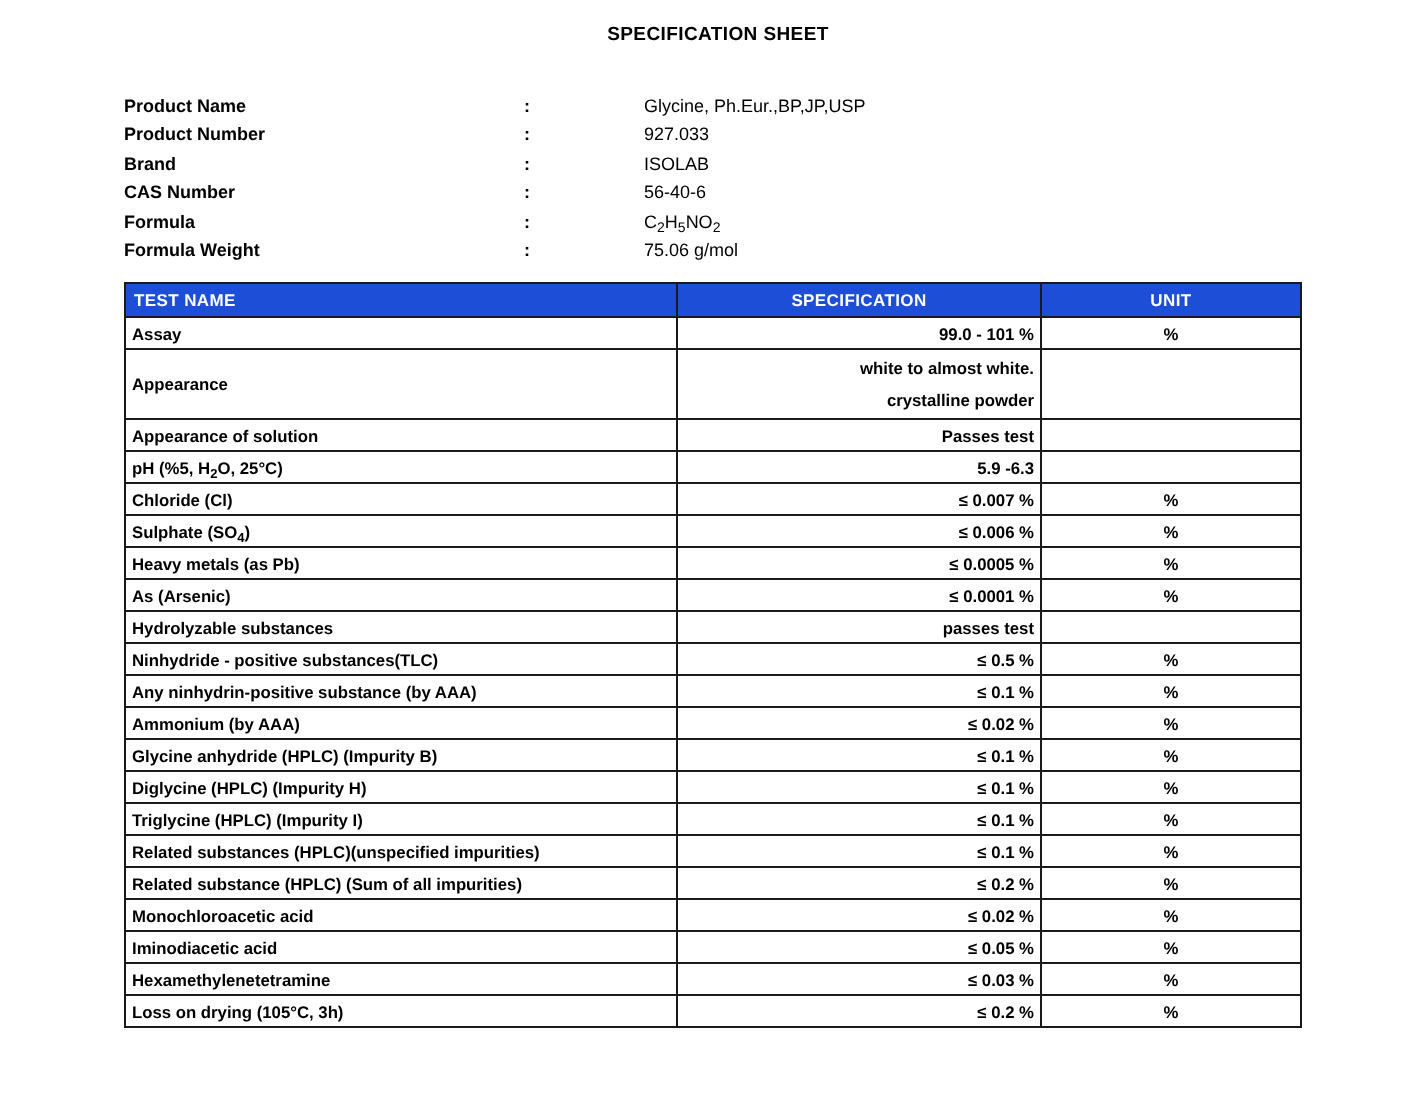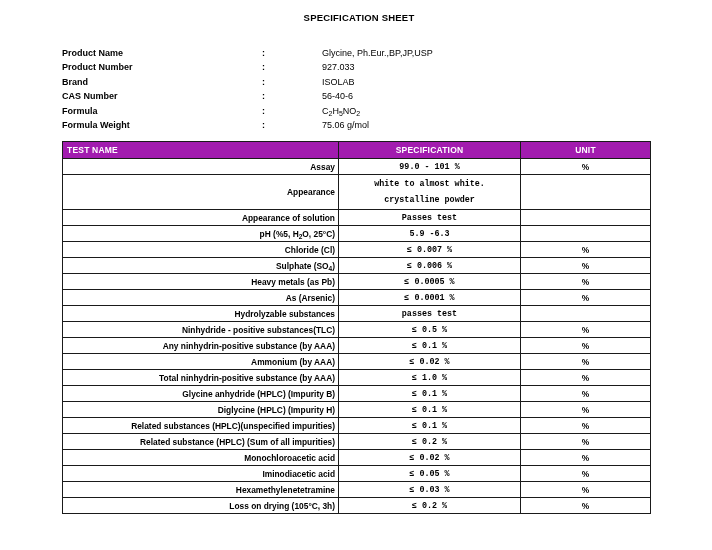--- a/index.html
+++ b/index.html
@@ -62,21 +62,21 @@
   table.spec {
     border-collapse: collapse;
     margin: 11px 0 0 62px;
     width: 588px;
     table-layout: fixed;
   }
   table.spec col.c1 { width: 276px; }
   table.spec col.c2 { width: 182px; }
   table.spec col.c3 { width: 130px; }
   table.spec th {
-    background: #a21caf;
+    background: #1d4ed8;
     color: #ffffff;
     font-size: 8.5px;
     font-weight: bold;
     text-align: center;
     padding: 3px 0;
     border: 1px solid #1a1a1a;
     letter-spacing: 0.2px;
   }
   table.spec th.name {
     text-align: left;
@@ -84,25 +84,24 @@
   }
   table.spec td {
     border: 1px solid #1a1a1a;
     font-size: 8.4px;
     font-weight: bold;
     padding: 1px 3px;
     height: 13px;
     vertical-align: middle;
   }
   table.spec td.name {
+    text-align: left;
+  }
+  table.spec td.spec-col {
     text-align: right;
-  }
-  table.spec td.spec-col {
-    text-align: center;
-    font-family: Liberation Mono, monospace;
   }
   table.spec td.unit {
     text-align: center;
   }
   td sub {
     font-size: 6.5px;
     vertical-align: baseline;
     position: relative;
     top: 2px;
   }
@@ -229,31 +228,31 @@
         <td class="name">Any ninhydrin-positive substance (by AAA)</td>
         <td class="spec-col">≤ 0.1 %</td>
         <td class="unit">%</td>
       </tr>
       <tr>
         <td class="name">Ammonium (by AAA)</td>
         <td class="spec-col">≤ 0.02 %</td>
         <td class="unit">%</td>
       </tr>
       <tr>
-        <td class="name">Total ninhydrin-positive substance (by AAA)</td>
-        <td class="spec-col">≤ 1.0 %</td>
-        <td class="unit">%</td>
-      </tr>
-      <tr>
         <td class="name">Glycine anhydride (HPLC) (Impurity B)</td>
         <td class="spec-col">≤ 0.1 %</td>
         <td class="unit">%</td>
       </tr>
       <tr>
         <td class="name">Diglycine (HPLC) (Impurity H)</td>
+        <td class="spec-col">≤ 0.1 %</td>
+        <td class="unit">%</td>
+      </tr>
+      <tr>
+        <td class="name">Triglycine (HPLC) (Impurity I)</td>
         <td class="spec-col">≤ 0.1 %</td>
         <td class="unit">%</td>
       </tr>
       <tr>
         <td class="name">Related substances (HPLC)(unspecified impurities)</td>
         <td class="spec-col">≤ 0.1 %</td>
         <td class="unit">%</td>
       </tr>
       <tr>
         <td class="name">Related substance (HPLC) (Sum of all impurities)</td>

